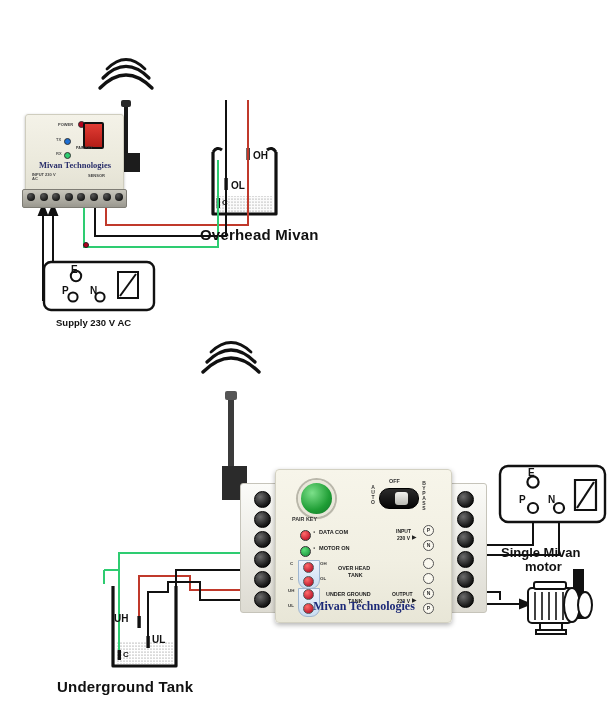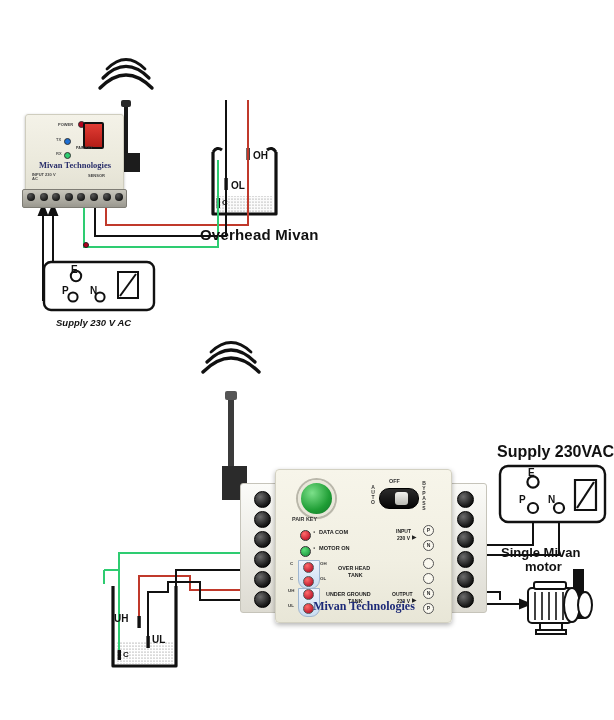--- a/index.html
+++ b/index.html
@@ -244,21 +244,21 @@
 
   <div class="lbl probe-lbl" style="left:253px;top:150px;">OH</div>
   <div class="lbl probe-lbl" style="left:231px;top:180px;">OL</div>
   <div class="lbl" style="left:222px;top:198px;font-size:8px;font-weight:bold;">C</div>
 
   <div class="lbl lbl-big" style="left:200px;top:226px;">Overhead Mivan</div>
 
   <div class="lbl lbl-sm" style="left:71px;top:264px;">E</div>
   <div class="lbl lbl-sm" style="left:62px;top:285px;">P</div>
   <div class="lbl lbl-sm" style="left:90px;top:285px;">N</div>
-  <div class="lbl" style="left:56px;top:317px;font-size:9.5px;font-weight:bold;font-style:italic;">Supply 230 V AC</div>
+  <div class="lbl" style="left:56px;top:317px;font-size:9.5px;font-weight:bold;">Supply 230 V AC</div>
 
   <div class="dev2-shell">
 
     <div class="dev2-wing l">
       <span class="term" style="left:13px;top:7px;"></span>
       <span class="term" style="left:13px;top:27px;"></span>
       <span class="term" style="left:13px;top:47px;"></span>
       <span class="term" style="left:13px;top:67px;"></span>
       <span class="term" style="left:13px;top:87px;"></span>
       <span class="term" style="left:13px;top:107px;"></span>
@@ -329,22 +329,22 @@
       <div style="position:absolute;left:136px;top:126px;font-size:6px;color:#222;">▶</div>
 
       <div class="brand2">Mivan Technologies</div>
     </div>
   </div>
 
   <div class="lbl probe-lbl" style="left:114px;top:613px;">UH</div>
   <div class="lbl probe-lbl" style="left:152px;top:634px;">UL</div>
   <div class="lbl" style="left:123px;top:650px;font-size:8px;font-weight:bold;">C</div>
 
-
-  <div class="lbl" style="left:497px;top:443px;font-size:16px;font-weight:bold;">Supply 230VAC</div>
+  <div class="lbl lbl-big" style="left:57px;top:678px;">Underground Tank</div>
+
   <div class="lbl lbl-sm" style="left:528px;top:467px;">E</div>
   <div class="lbl lbl-sm" style="left:519px;top:494px;">P</div>
   <div class="lbl lbl-sm" style="left:548px;top:494px;">N</div>
 
   <div class="lbl lbl-med" style="left:501px;top:545px;">Single Mivan</div>
   <div class="lbl lbl-med" style="left:525px;top:559px;">motor</div>
 
 </div>
 
 </body></html>

